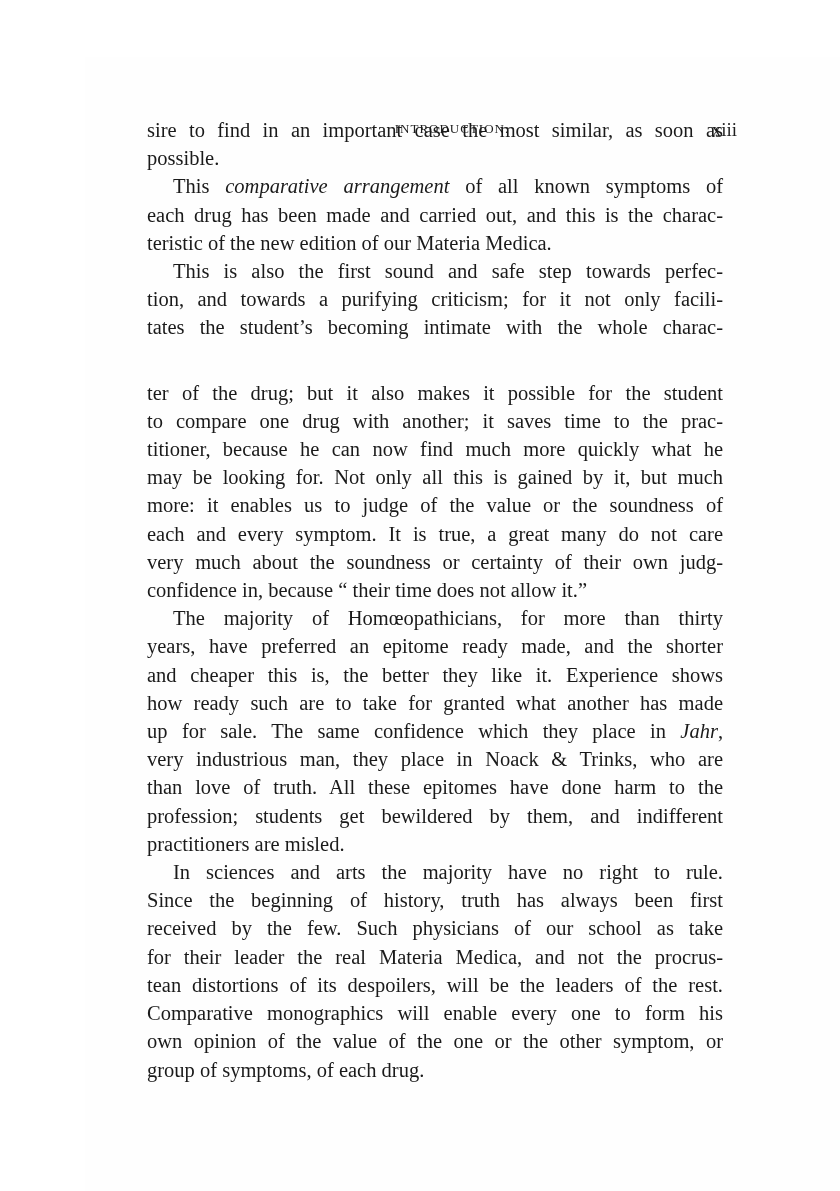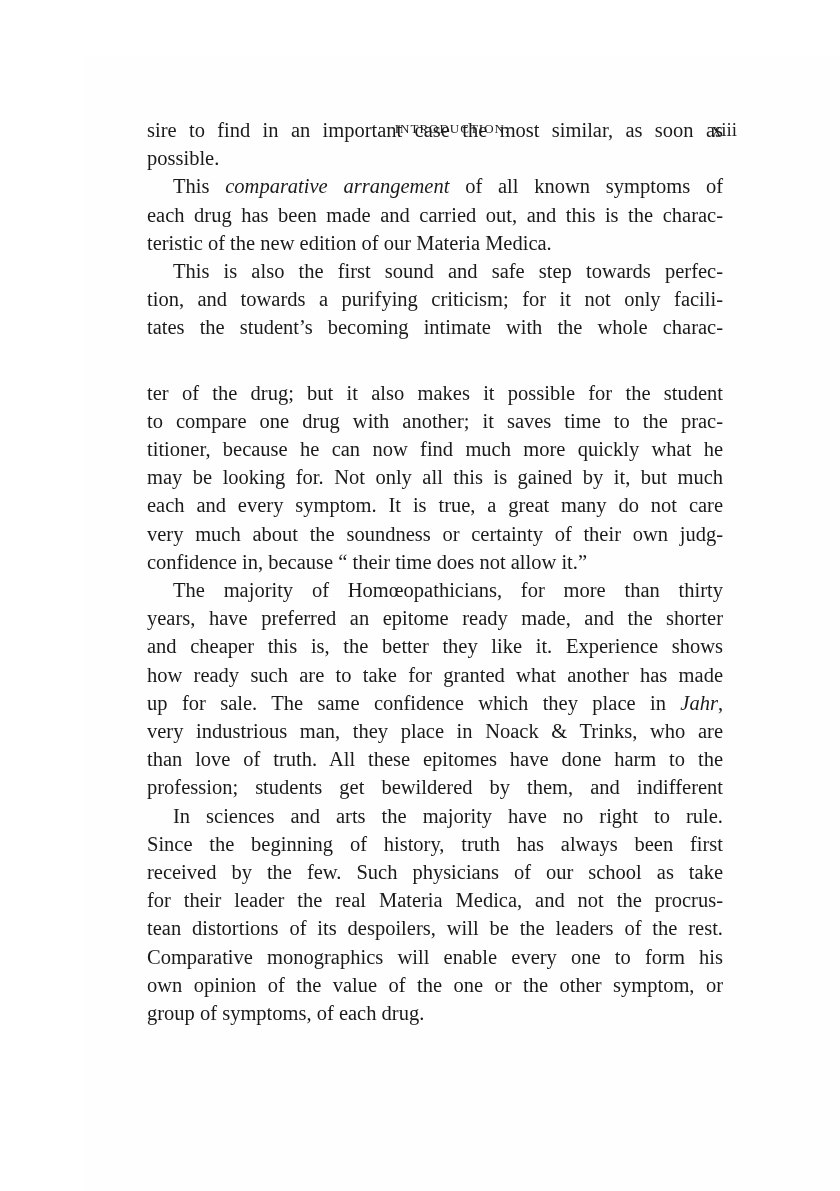--- a/index.html
+++ b/index.html
@@ -98,34 +98,36 @@
   </div>
 
   <div>
     <span class="line indent" style="white-space: normal;">This is also the first sound and safe step towards perfec-</span>
     <span class="line" style="white-space: normal;">tion, and towards a purifying criticism; for it not only facili-</span>
     <span class="line" style="white-space: normal;">tates the student’s becoming intimate with the whole charac-</span>
     <span class="line" style="white-space: normal; margin-top: 37px;">ter of the drug; but it also makes it possible for the student</span>
     <span class="line" style="white-space: normal;">to compare one drug with another; it saves time to the prac-</span>
     <span class="line" style="white-space: normal;">titioner, because he can now find much more quickly what he</span>
     <span class="line" style="white-space: normal;">may be looking for.  Not only all this is gained by it, but much</span>
+    <span class="line" style="white-space: normal;">more: it enables us to judge of the value or the soundness of</span>
     <span class="line" style="white-space: normal;">each and every symptom.  It is true, a great many do not care</span>
     <span class="line" style="white-space: normal;">very much about the soundness or certainty of their own judg-</span>
     <span class="line end" style="white-space: normal;">confidence in, because “ their time does not allow it.”</span>
   </div>
 
   <div>
     <span class="line indent" style="white-space: normal;">The majority of Homœopathicians, for more than thirty</span>
     <span class="line" style="white-space: normal;">years, have preferred an epitome ready made, and the shorter</span>
     <span class="line" style="white-space: normal;">and cheaper this is, the better they like it.  Experience shows</span>
     <span class="line" style="white-space: normal;">how ready such are to take for granted what another has made</span>
     <span class="line" style="white-space: normal;"><span>up for sale.  The same confidence which they place in </span><em>Jahr</em><span>,</span></span>
     <span class="line" style="white-space: normal;">very industrious man, they place in Noack &amp; Trinks, who are</span>
     <span class="line" style="white-space: normal;">than love of truth.  All these epitomes have done harm to the</span>
     <span class="line" style="white-space: normal;">profession; students get bewildered by them, and indifferent</span>
+    <span class="line end" style="white-space: normal;">practitioners are misled.</span>
   </div>
 
   <div>
     <span class="line indent" style="white-space: normal;">In sciences and arts the majority have no right to rule.</span>
     <span class="line" style="white-space: normal;">Since the beginning of history, truth has always been first</span>
     <span class="line" style="white-space: normal;">received by the few.  Such physicians of our school as take</span>
     <span class="line" style="white-space: normal;">for their leader the real Materia Medica, and not the procrus-</span>
     <span class="line" style="white-space: normal;">tean distortions of its despoilers, will be the leaders of the rest.</span>
     <span class="line" style="white-space: normal;">Comparative monographics will enable every one to form his</span>
     <span class="line" style="white-space: normal;">own opinion of the value of the one or the other symptom, or</span>

